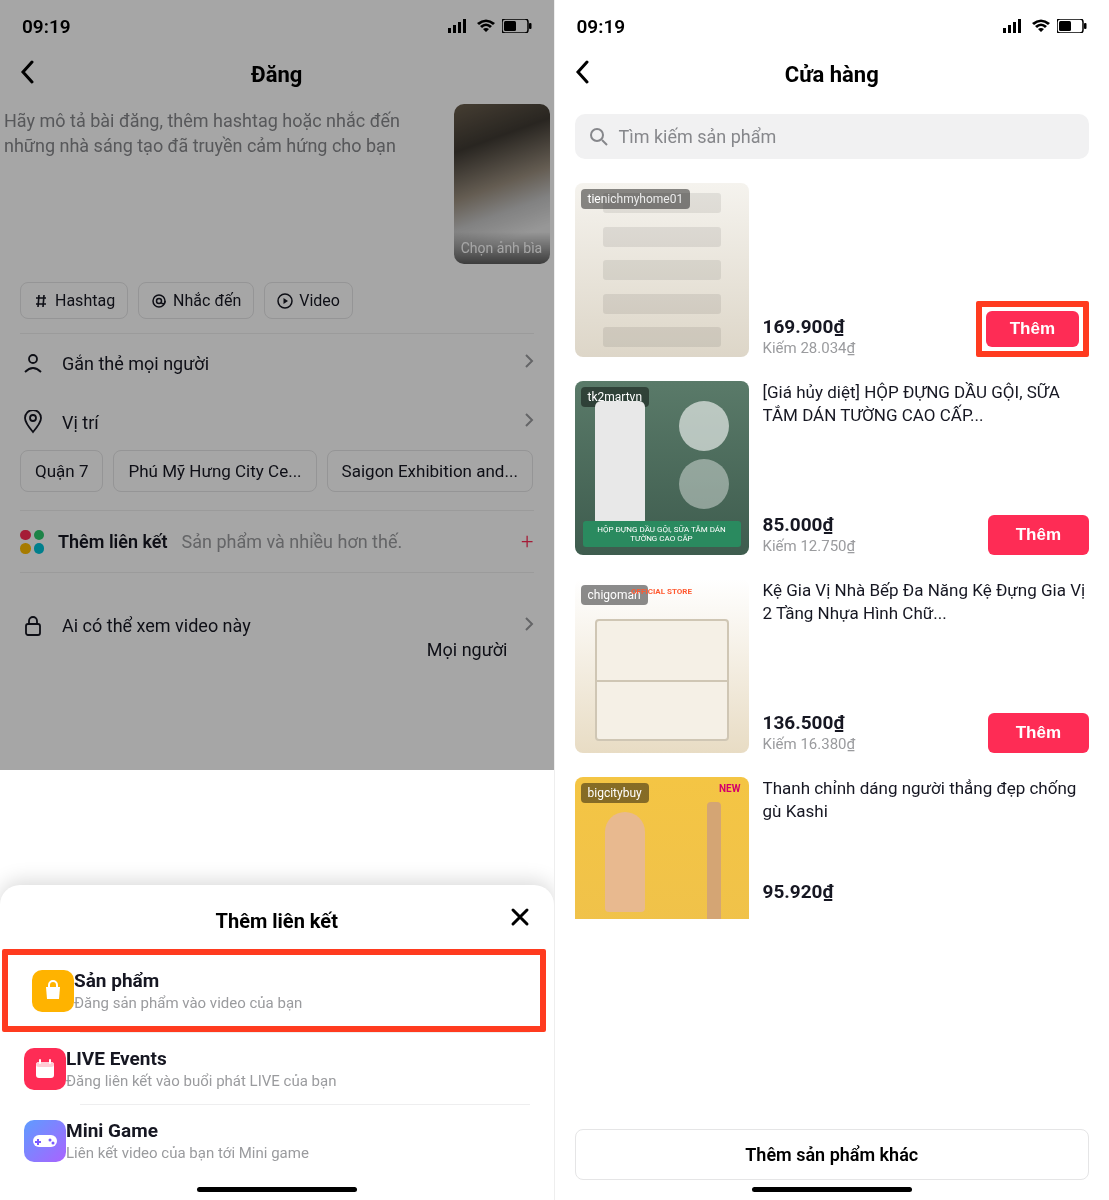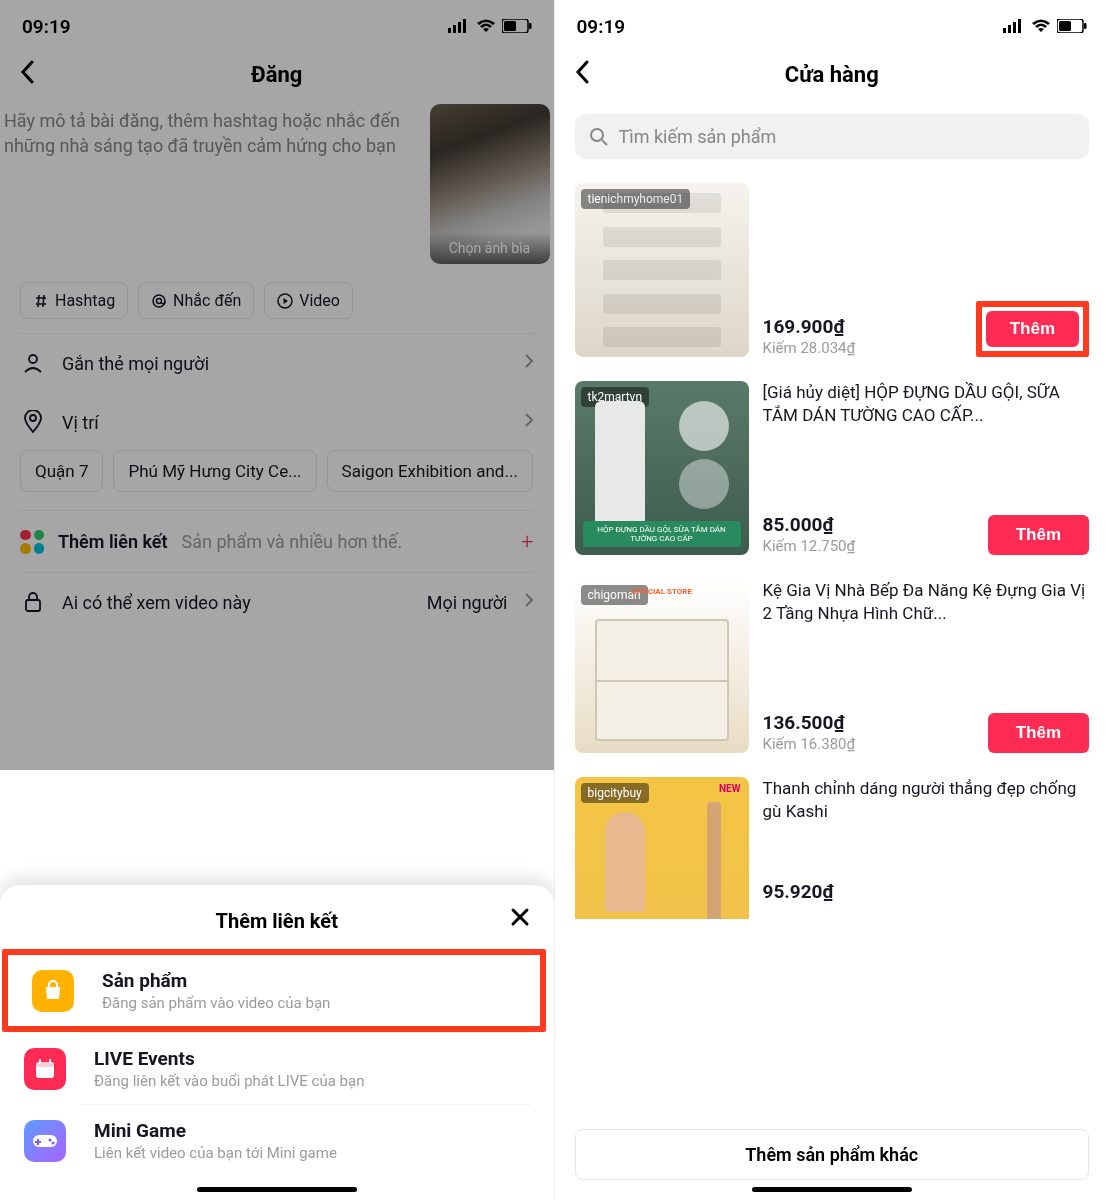--- a/index.html
+++ b/index.html
@@ -65,21 +65,21 @@
     gap: 12px;
   }
   .caption-text {
     flex: 1;
     color: #86878b;
     font-size: 18px;
     line-height: 1.4;
     padding-top: 4px;
   }
   .thumb-wrap {
-    width: 120px;
+    width: 96px;
     height: 160px;
     border-radius: 10px;
     position: relative;
     overflow: hidden;
     flex-shrink: 0;
   }
   .thumb-img {
     width: 100%; height: 100%;
     background: linear-gradient(160deg,#6b5f4e 0%, #3f3a33 25%, #9b8f7f 50%,#c7c7c7 65%, #e8e8e8 80%);
   }
@@ -113,21 +113,21 @@
   .divider { height: 1px; background: #eeeeef; margin: 0 20px; }
 
   .setting-row {
     display: flex;
     align-items: center;
     padding: 18px 20px;
     gap: 16px;
   }
   .setting-row .icon { width: 26px; display:flex; justify-content:center; }
   .setting-label { flex: 1; font-size: 18px; color: #161722; }
-  .setting-value { font-size: 18px; color: #161722; }
+  .setting-value { font-size: 18px; color: #161722; margin-top: 48px; }
   .chev { color: #9a9b9e; }
 
   .loc-chip-row {
     display: flex;
     gap: 10px;
     padding: 8px 20px 18px;
     overflow: hidden;
   }
   .loc-chip {
     border: 1px solid #e5e5e6;
@@ -175,21 +175,21 @@
   }
   .sheet-title { font-size: 20px; font-weight: 700; }
   .sheet-close {
     position: absolute;
     right: 24px; top: 2px;
     font-size: 24px; font-weight: 700;
   }
   .sheet-item {
     display: flex;
     align-items: center;
-    gap: 28px;
+    gap: 0;
     padding: 14px 24px;
   }
   .sheet-icon {
     width: 42px; height: 42px;
     border-radius: 10px;
     display: flex;
     align-items: center;
     justify-content: center;
     flex-shrink: 0;
   }

